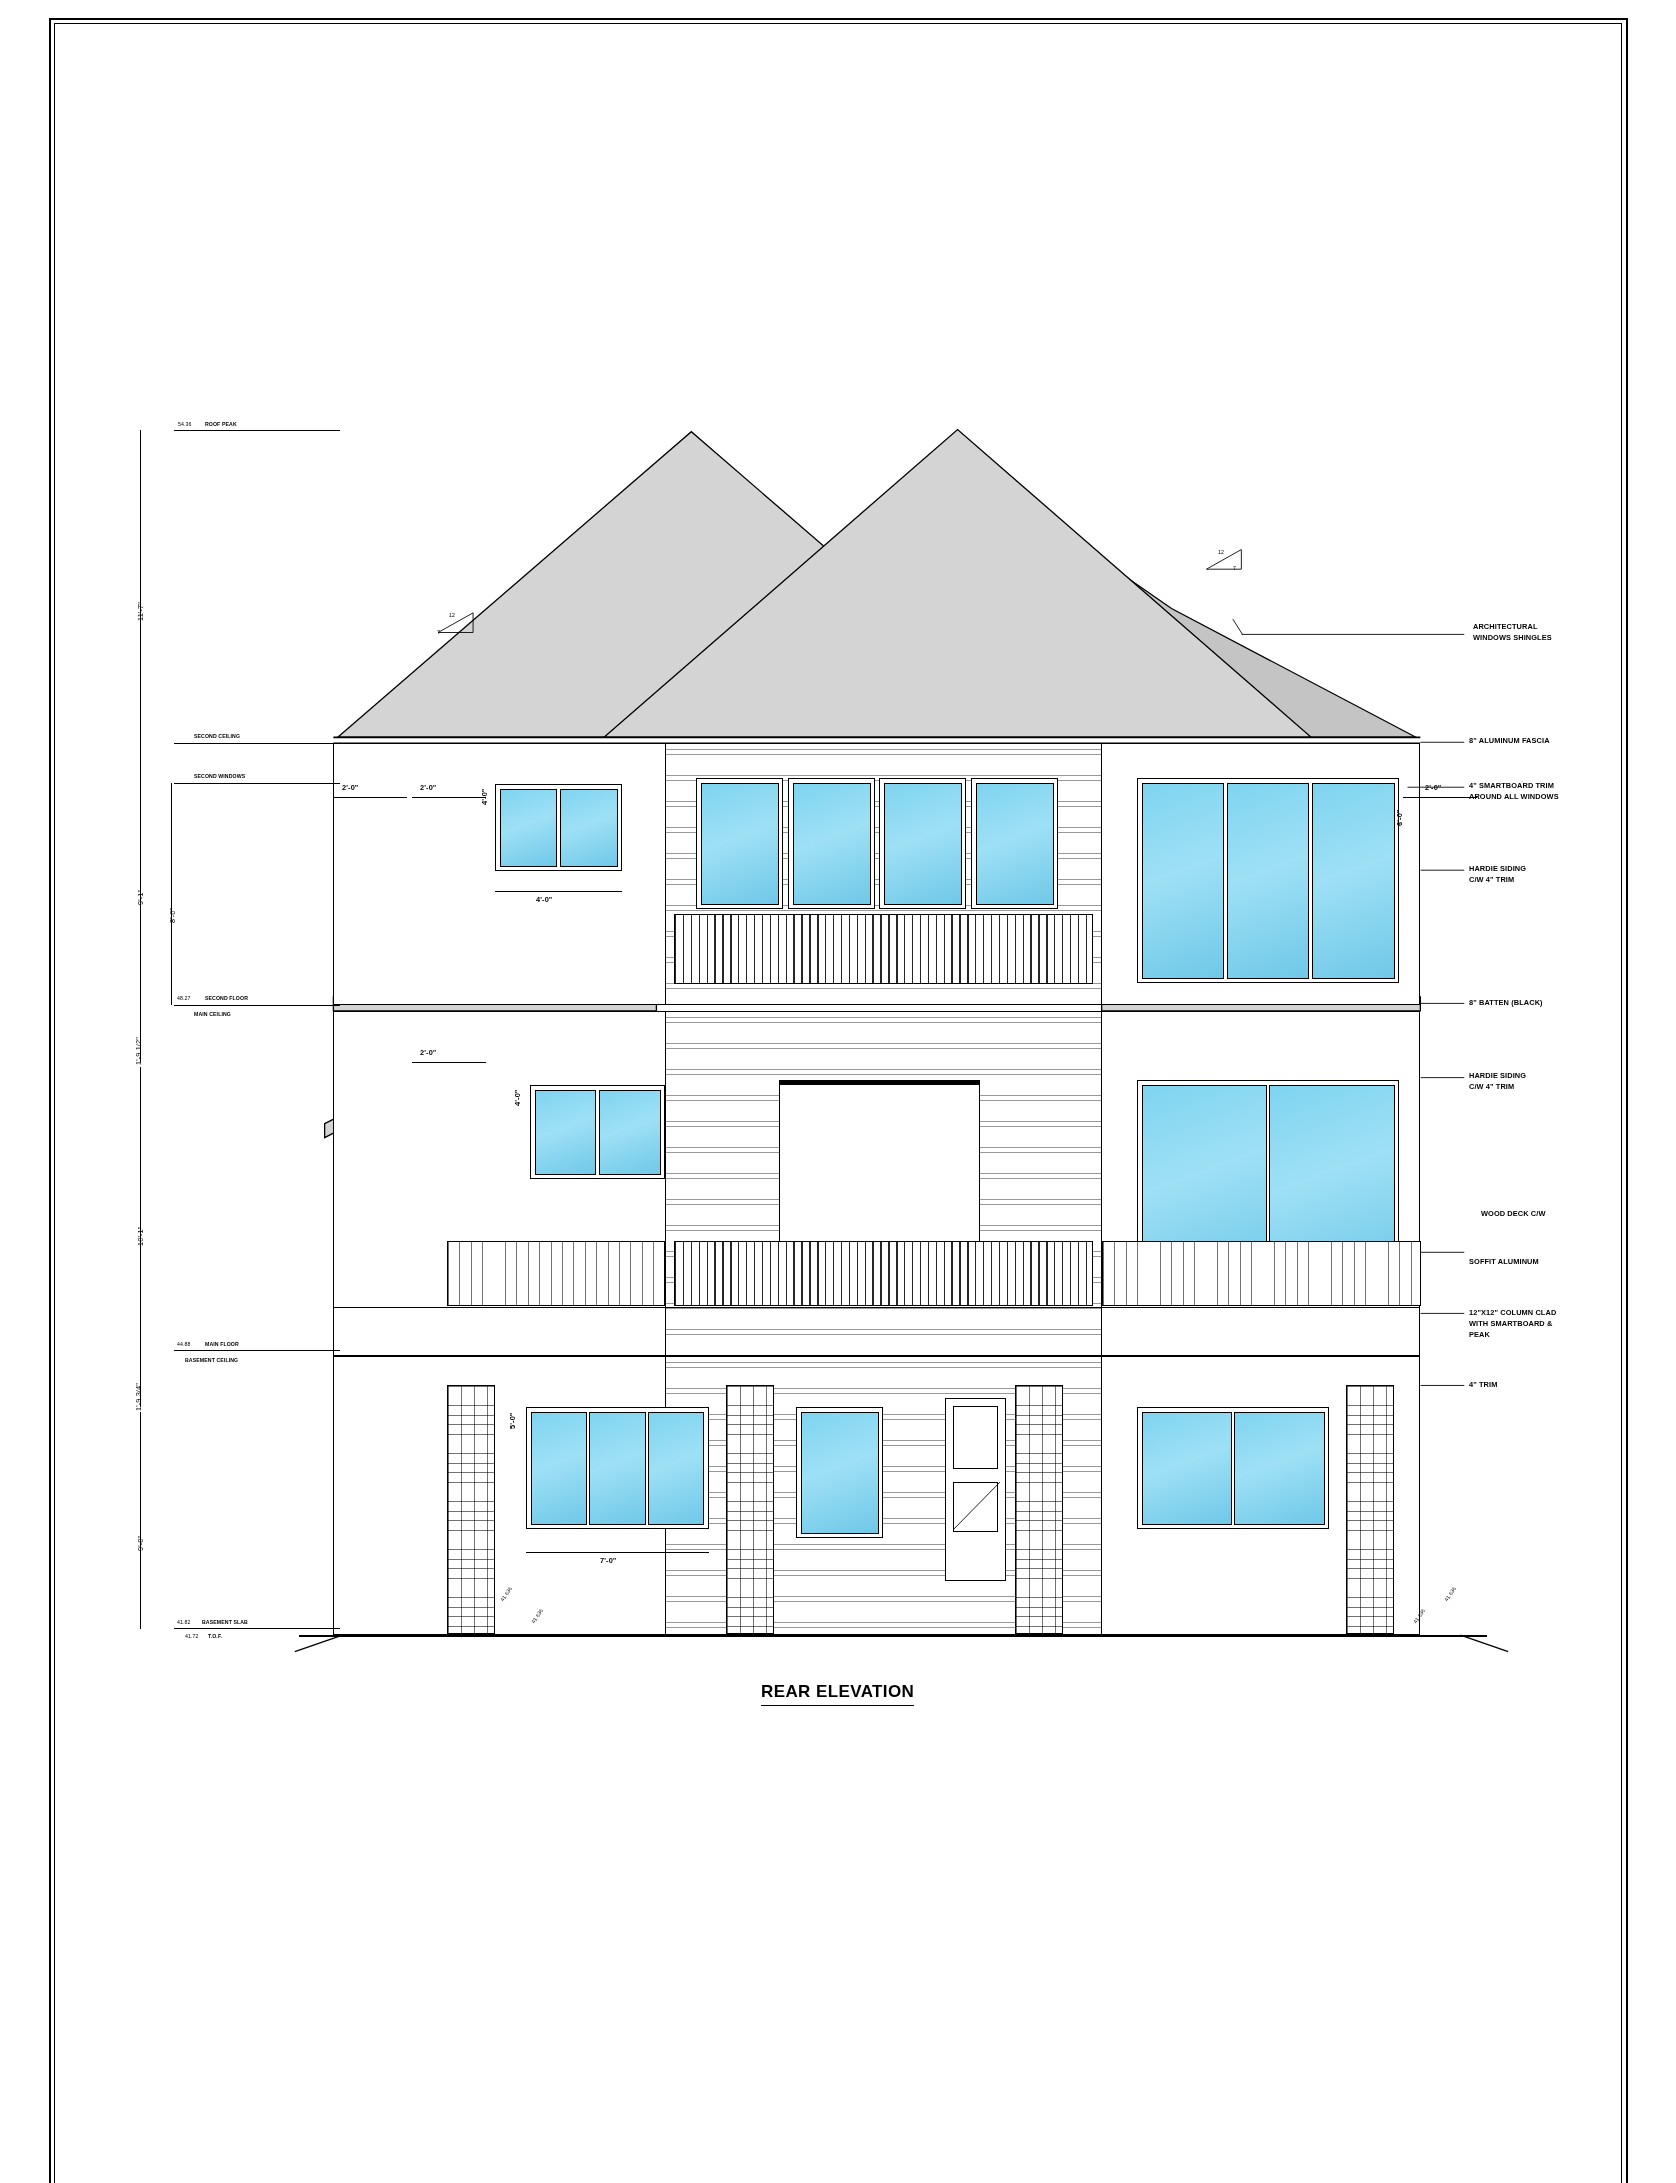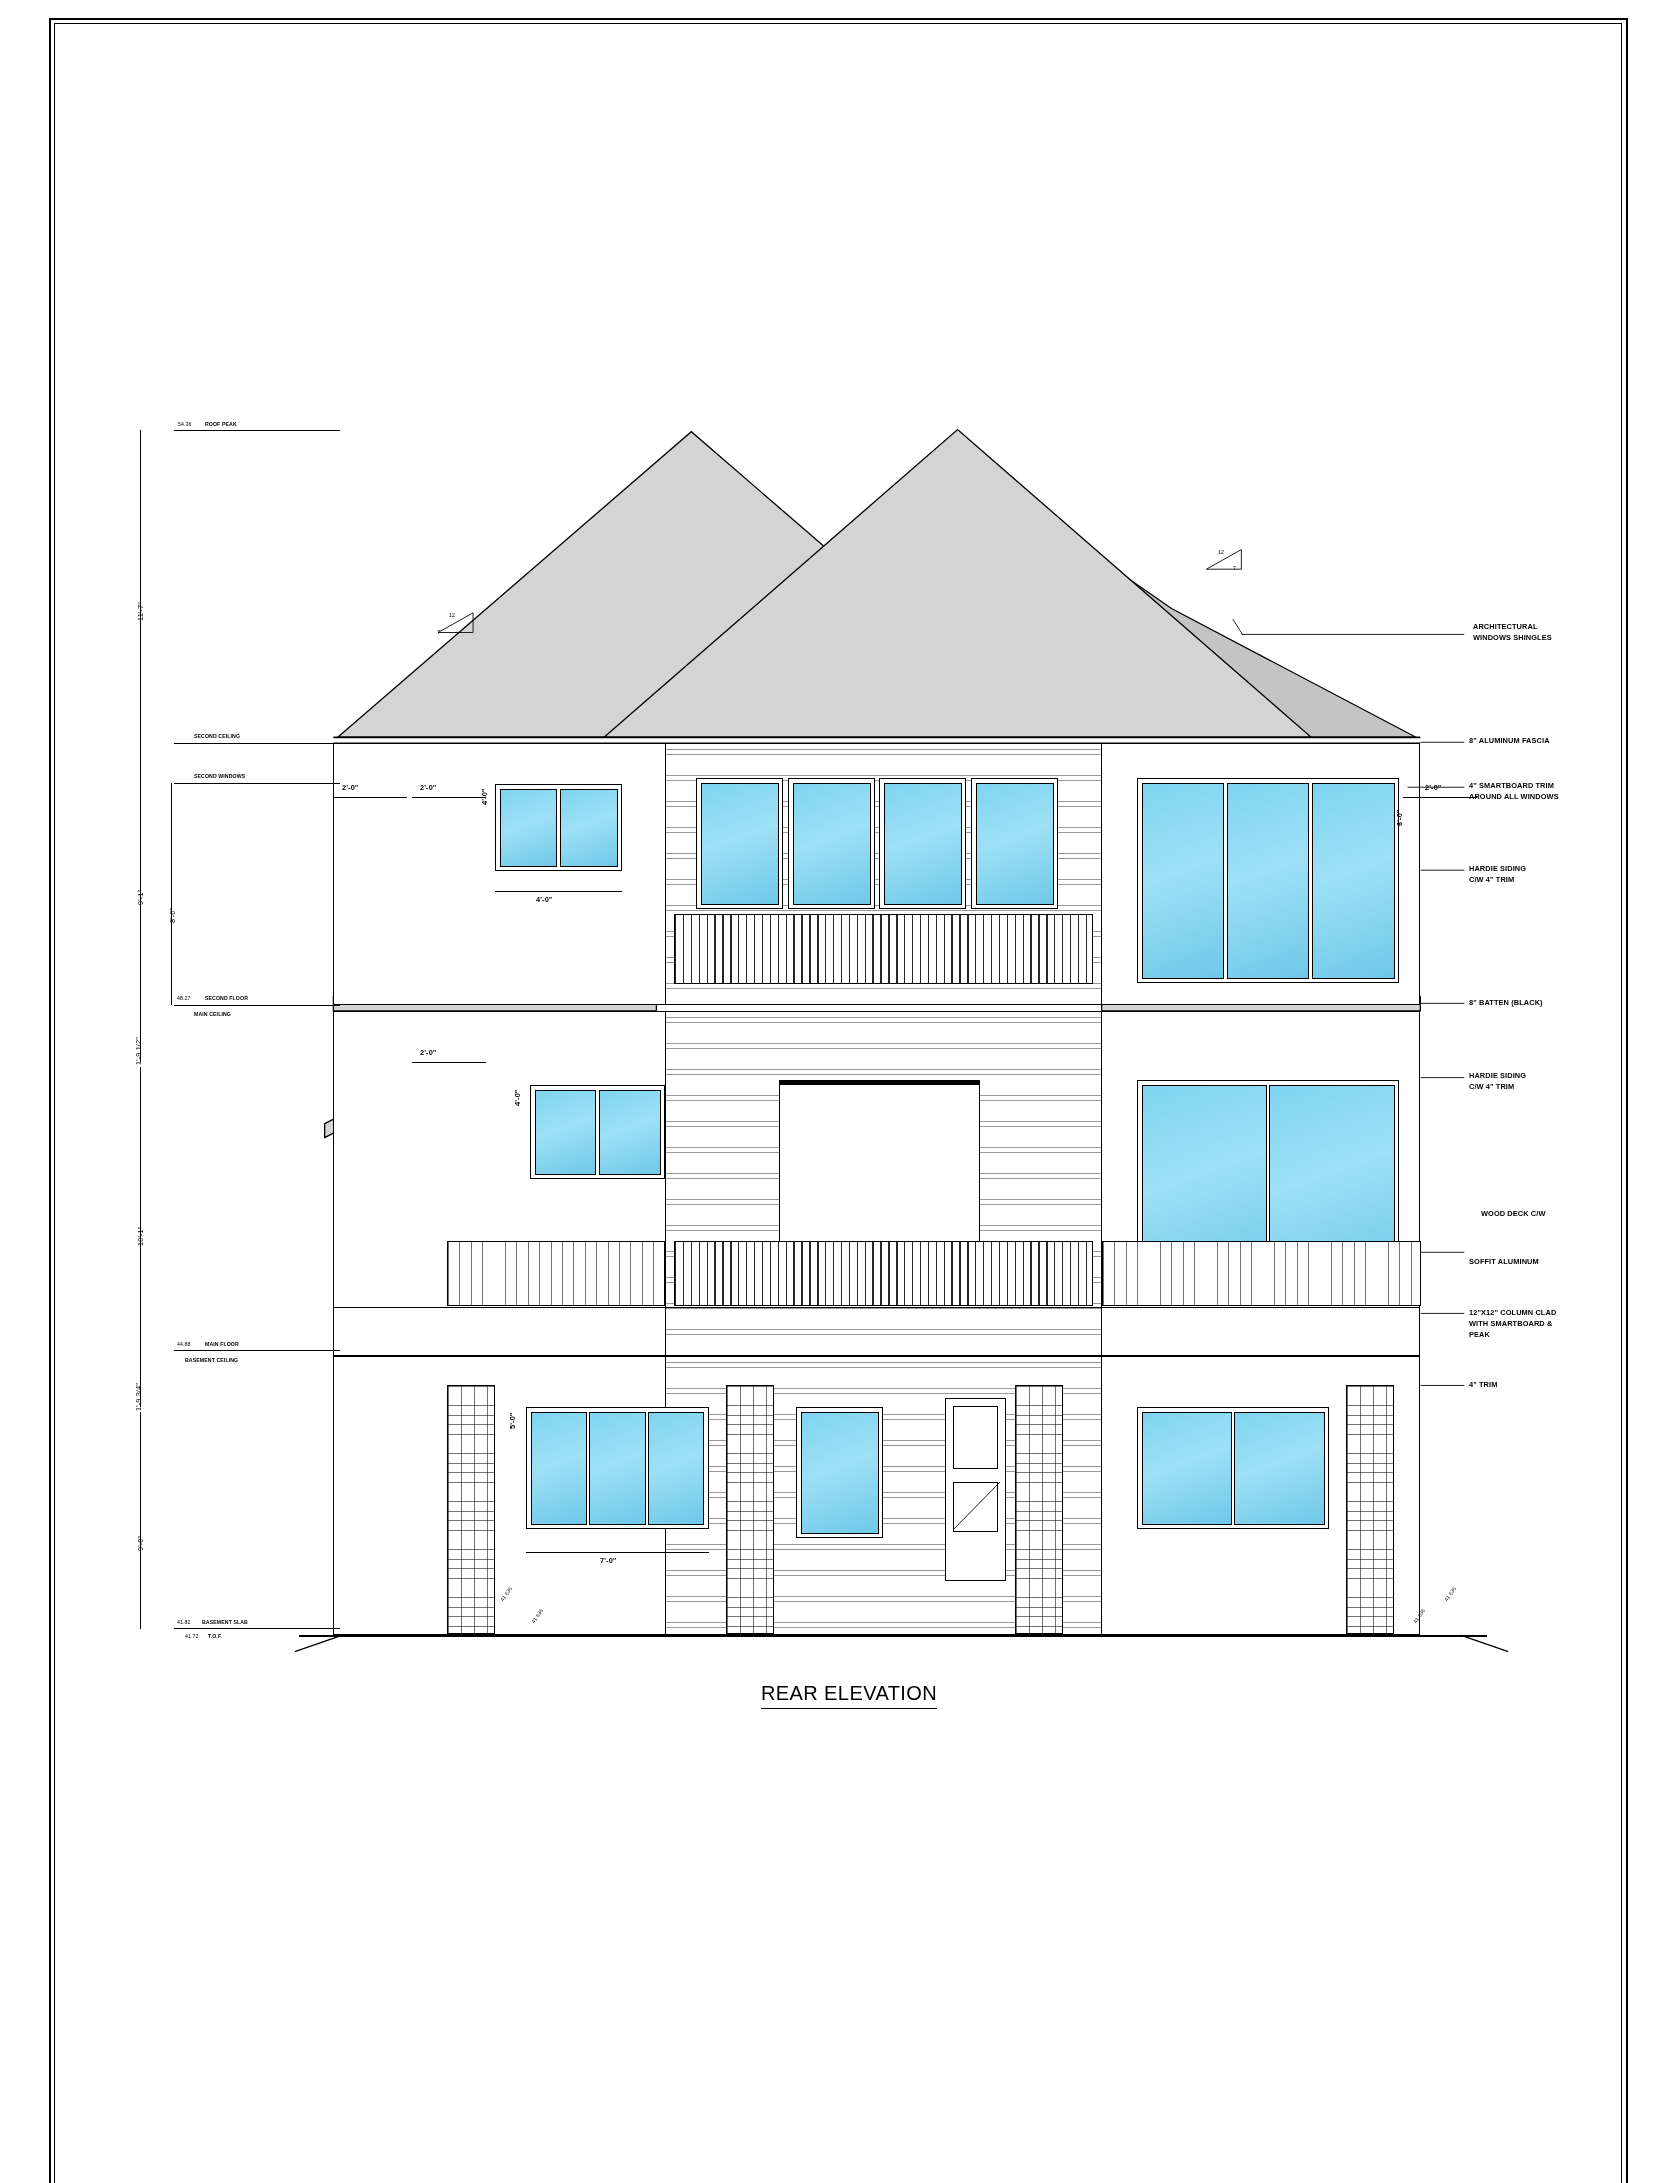--- a/index.html
+++ b/index.html
@@ -73,21 +73,21 @@
   .tx.b{font-weight:bold;}
   .tx.xs{font-size:5.2px;}
   .tx.rot{transform-origin:left top;transform:rotate(-90deg);}
   .tx.rot45{transform-origin:left top;transform:rotate(-55deg);}
   .ln{position:absolute;background:#000;}
   .lnh{height:0.4px;}
   .lnv{width:0.4px;}
   .lnh2{height:0.9px;background:#000;}
 
   .title-elev{
-    position:absolute;left:707px;top:1659px;font-size:20px;font-weight:normal;
+    position:absolute;left:707px;top:1659px;font-size:17px;font-weight:bold;
     letter-spacing:0.4px;border-bottom:1.7px solid #000;padding-bottom:2.6px;
   }
 </style>
 </head>
 <body>
 
 <div class="page">
 
   <div class="sheet-border"></div>
   <div class="sheet-border-inner"></div>

